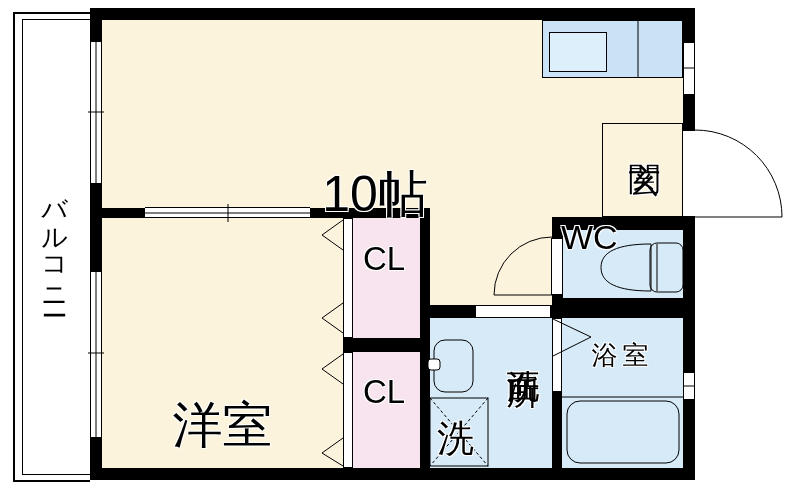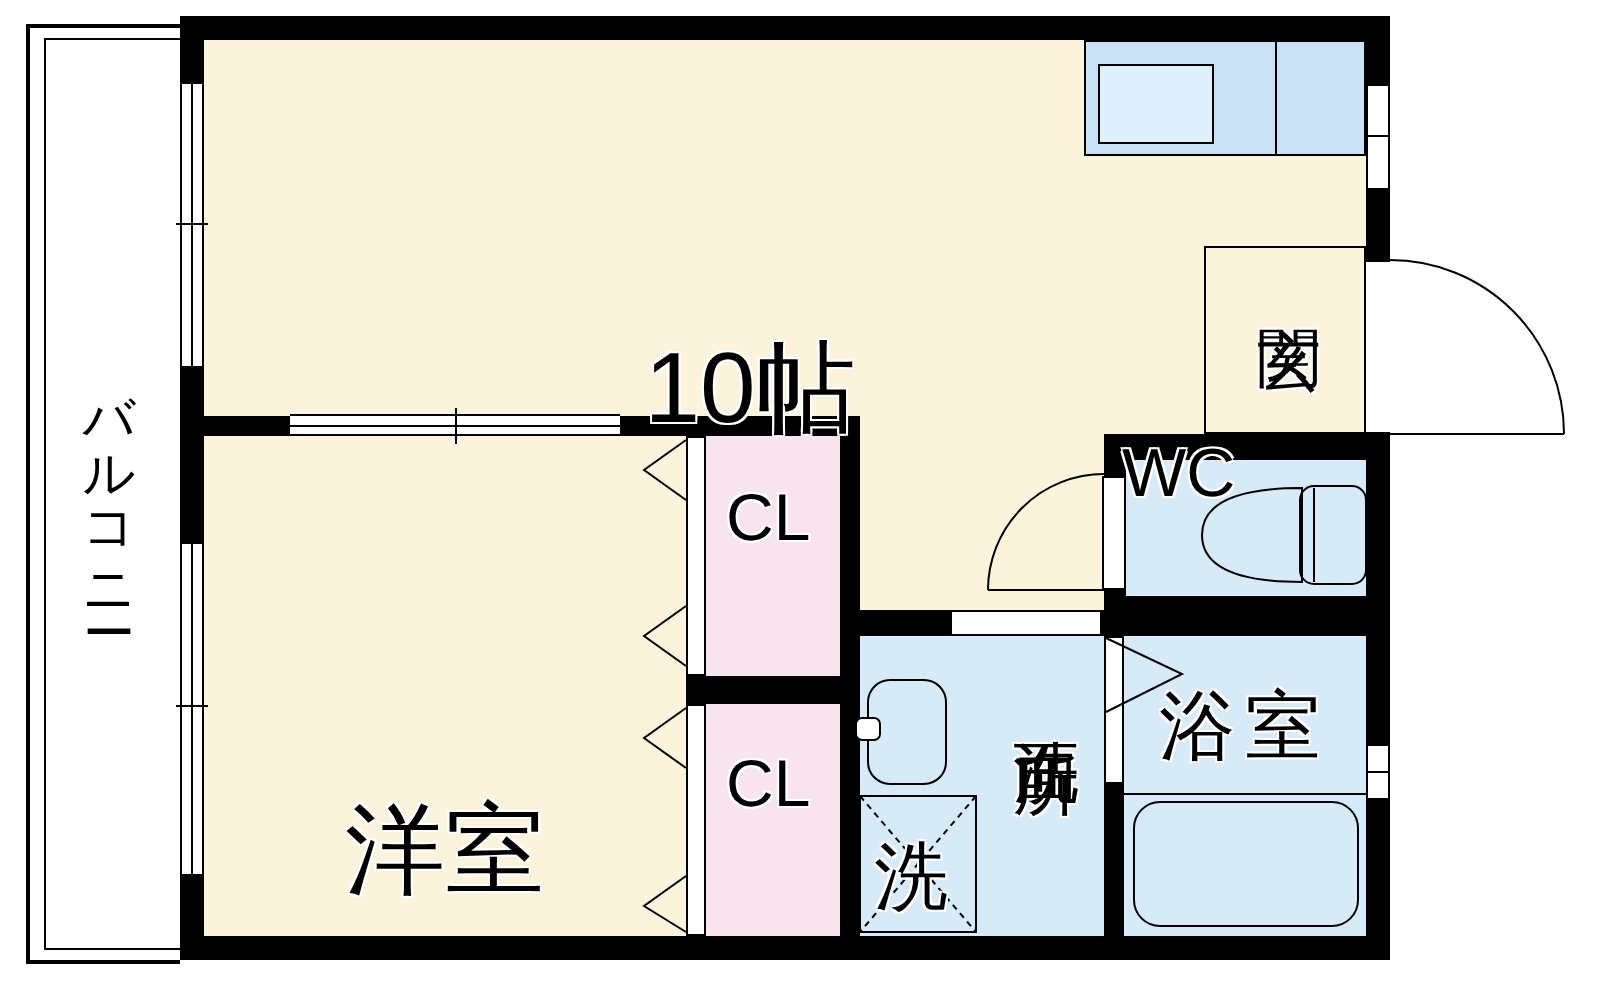--- a/index.html
+++ b/index.html
@@ -120,21 +120,21 @@
     
   </div>
 
   <div class="lbl vtext" style="left:623px;top:137px;font-size:32px;letter-spacing:2px;">玄関</div>
 
   <div class="lbl stack" style="left:561px;top:222px;width:40px;font-size:34px;line-height:0.9;">WC</div>
 
   <div class="lbl stack" style="left:363px;top:240px;width:40px;font-size:33px;line-height:1.16;">CL</div>
   <div class="lbl stack" style="left:363px;top:373px;width:40px;font-size:33px;line-height:1.16;">CL</div>
 
-  <div class="lbl center" style="left:562px;top:338px;width:121px;font-size:38px;letter-spacing:5px;">浴室</div>
+  <div class="lbl center" style="left:562px;top:338px;width:121px;font-size:26px;letter-spacing:5px;">浴室</div>
 
   <div class="lbl vtext" style="left:500px;top:343px;font-size:33px;letter-spacing:3px;">洗面所</div>
 
   <div class="lbl" style="left:437px;top:414px;font-size:37px;">洗</div>
 
   <div class="lbl vtext" style="left:38px;top:180px;font-size:26px;letter-spacing:1px;">バルコニー</div>
 
 </div>
 
 </body></html>

